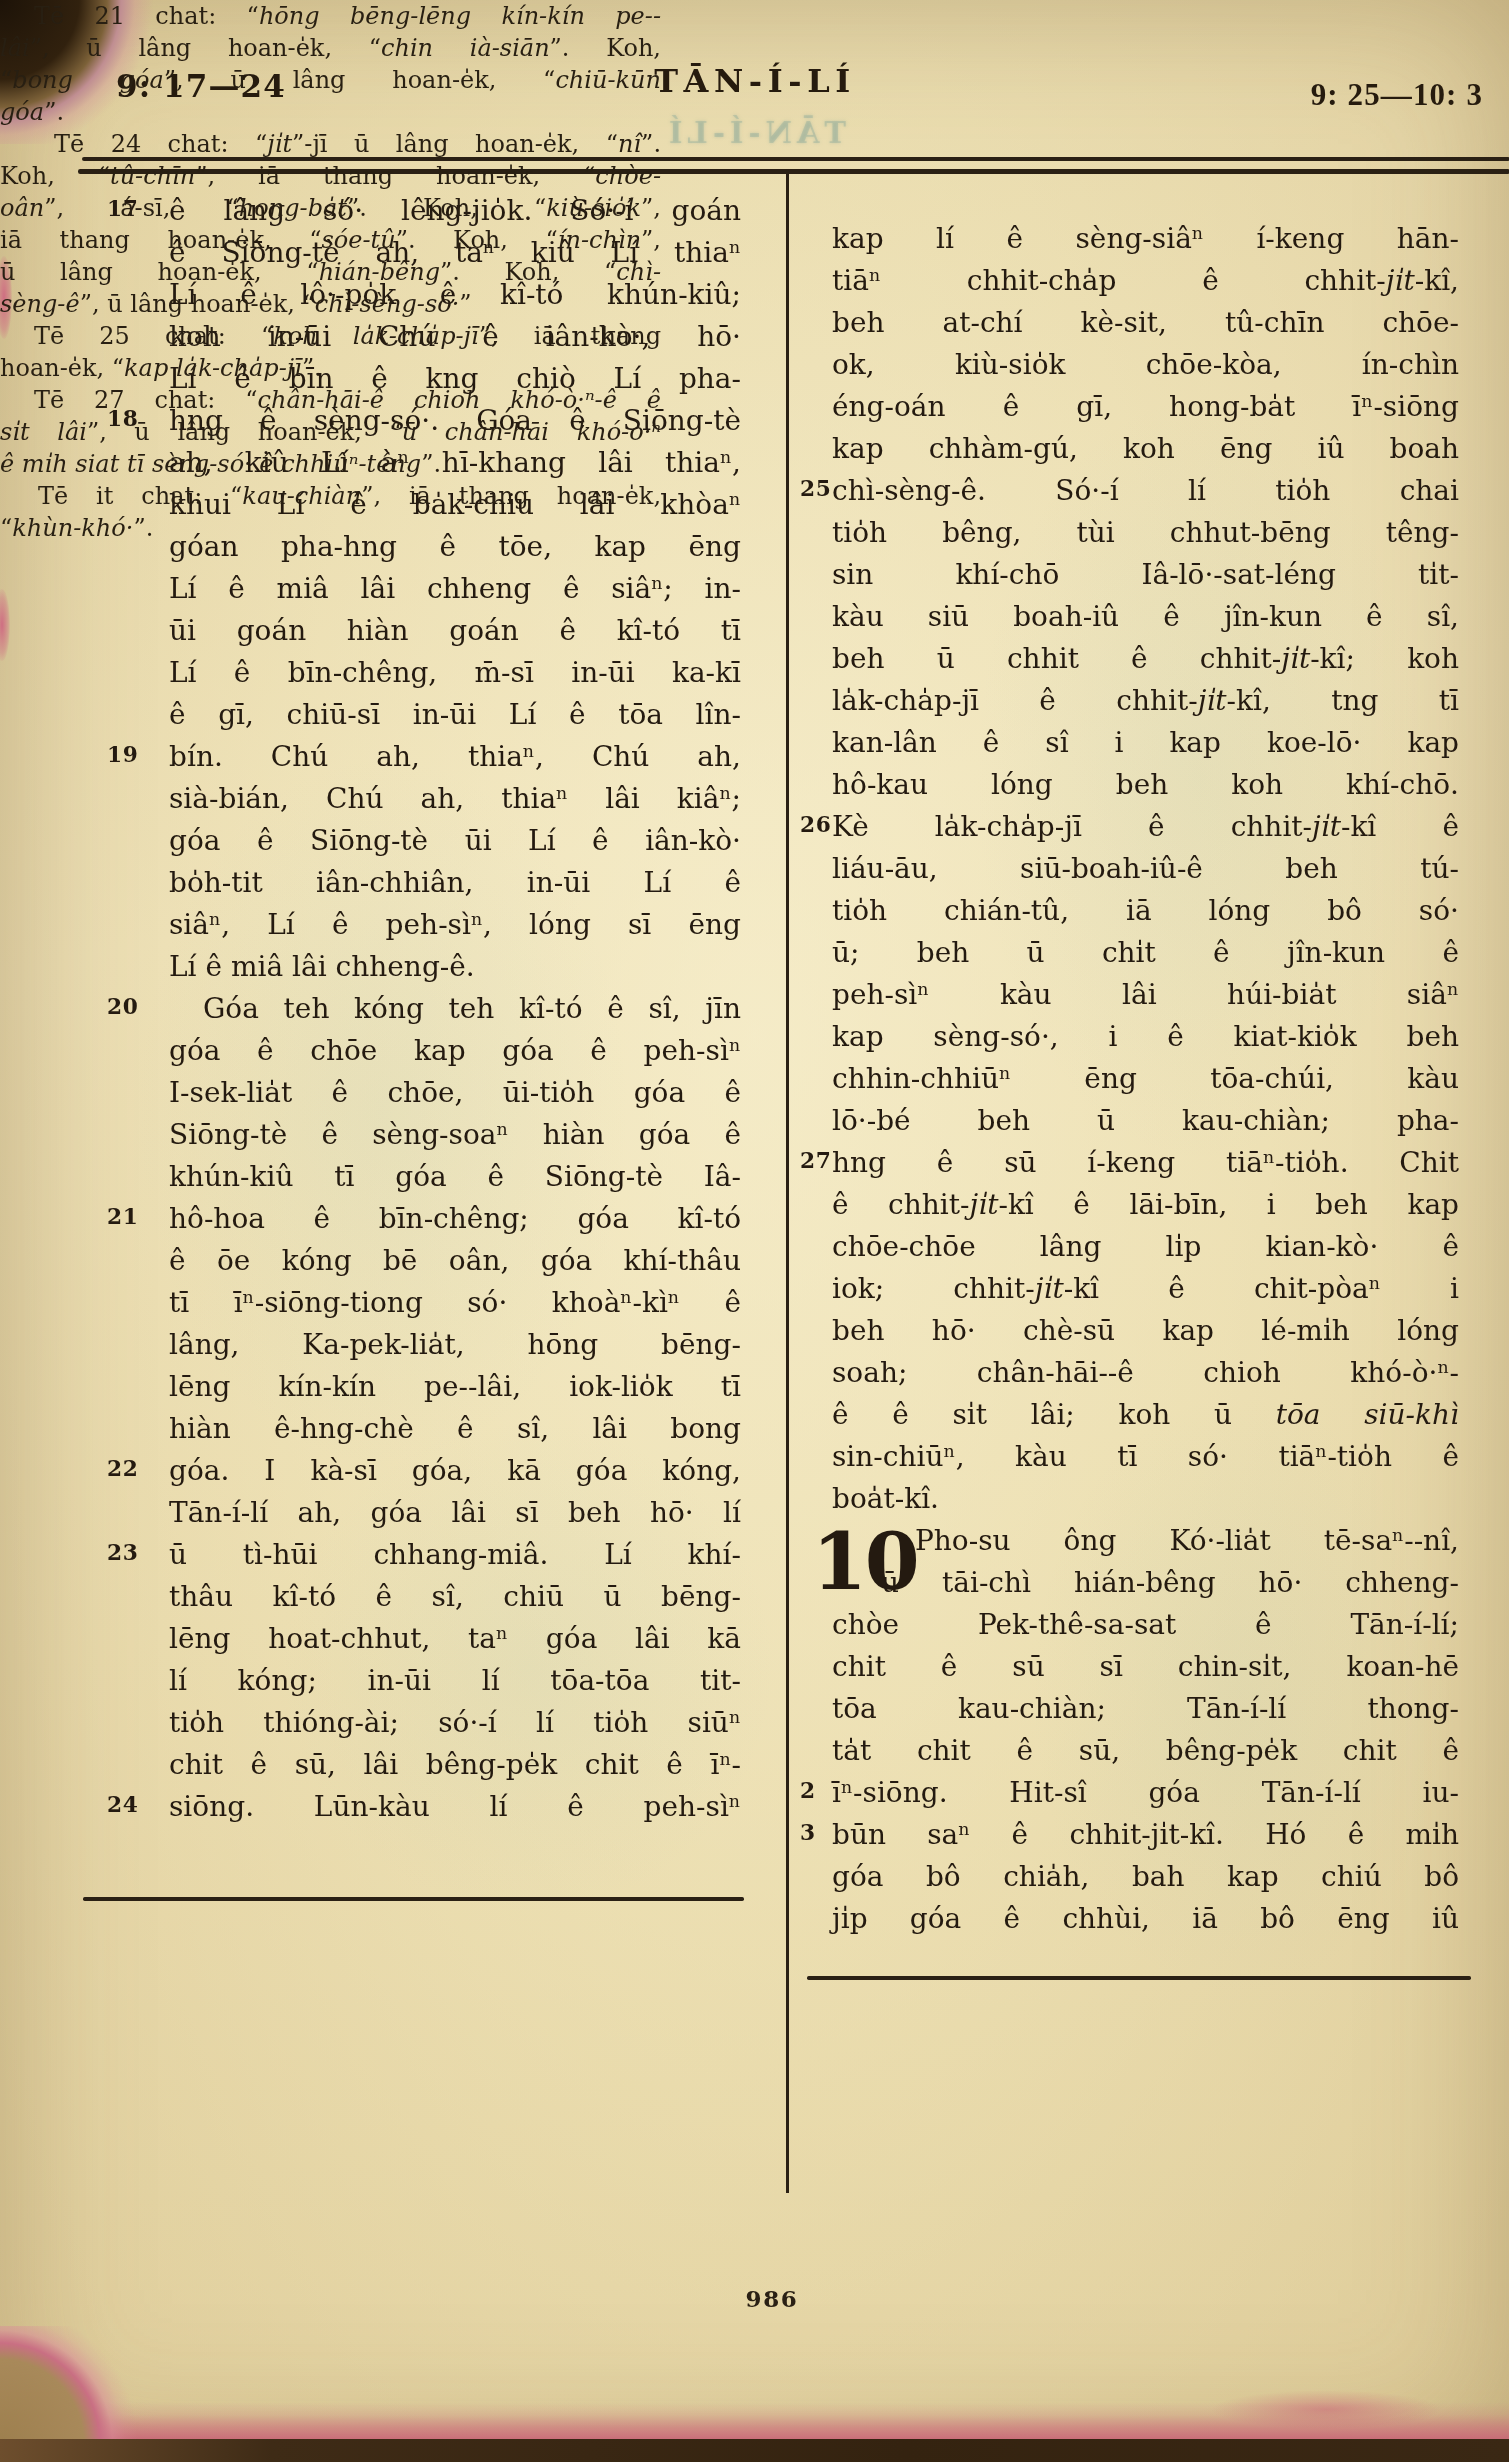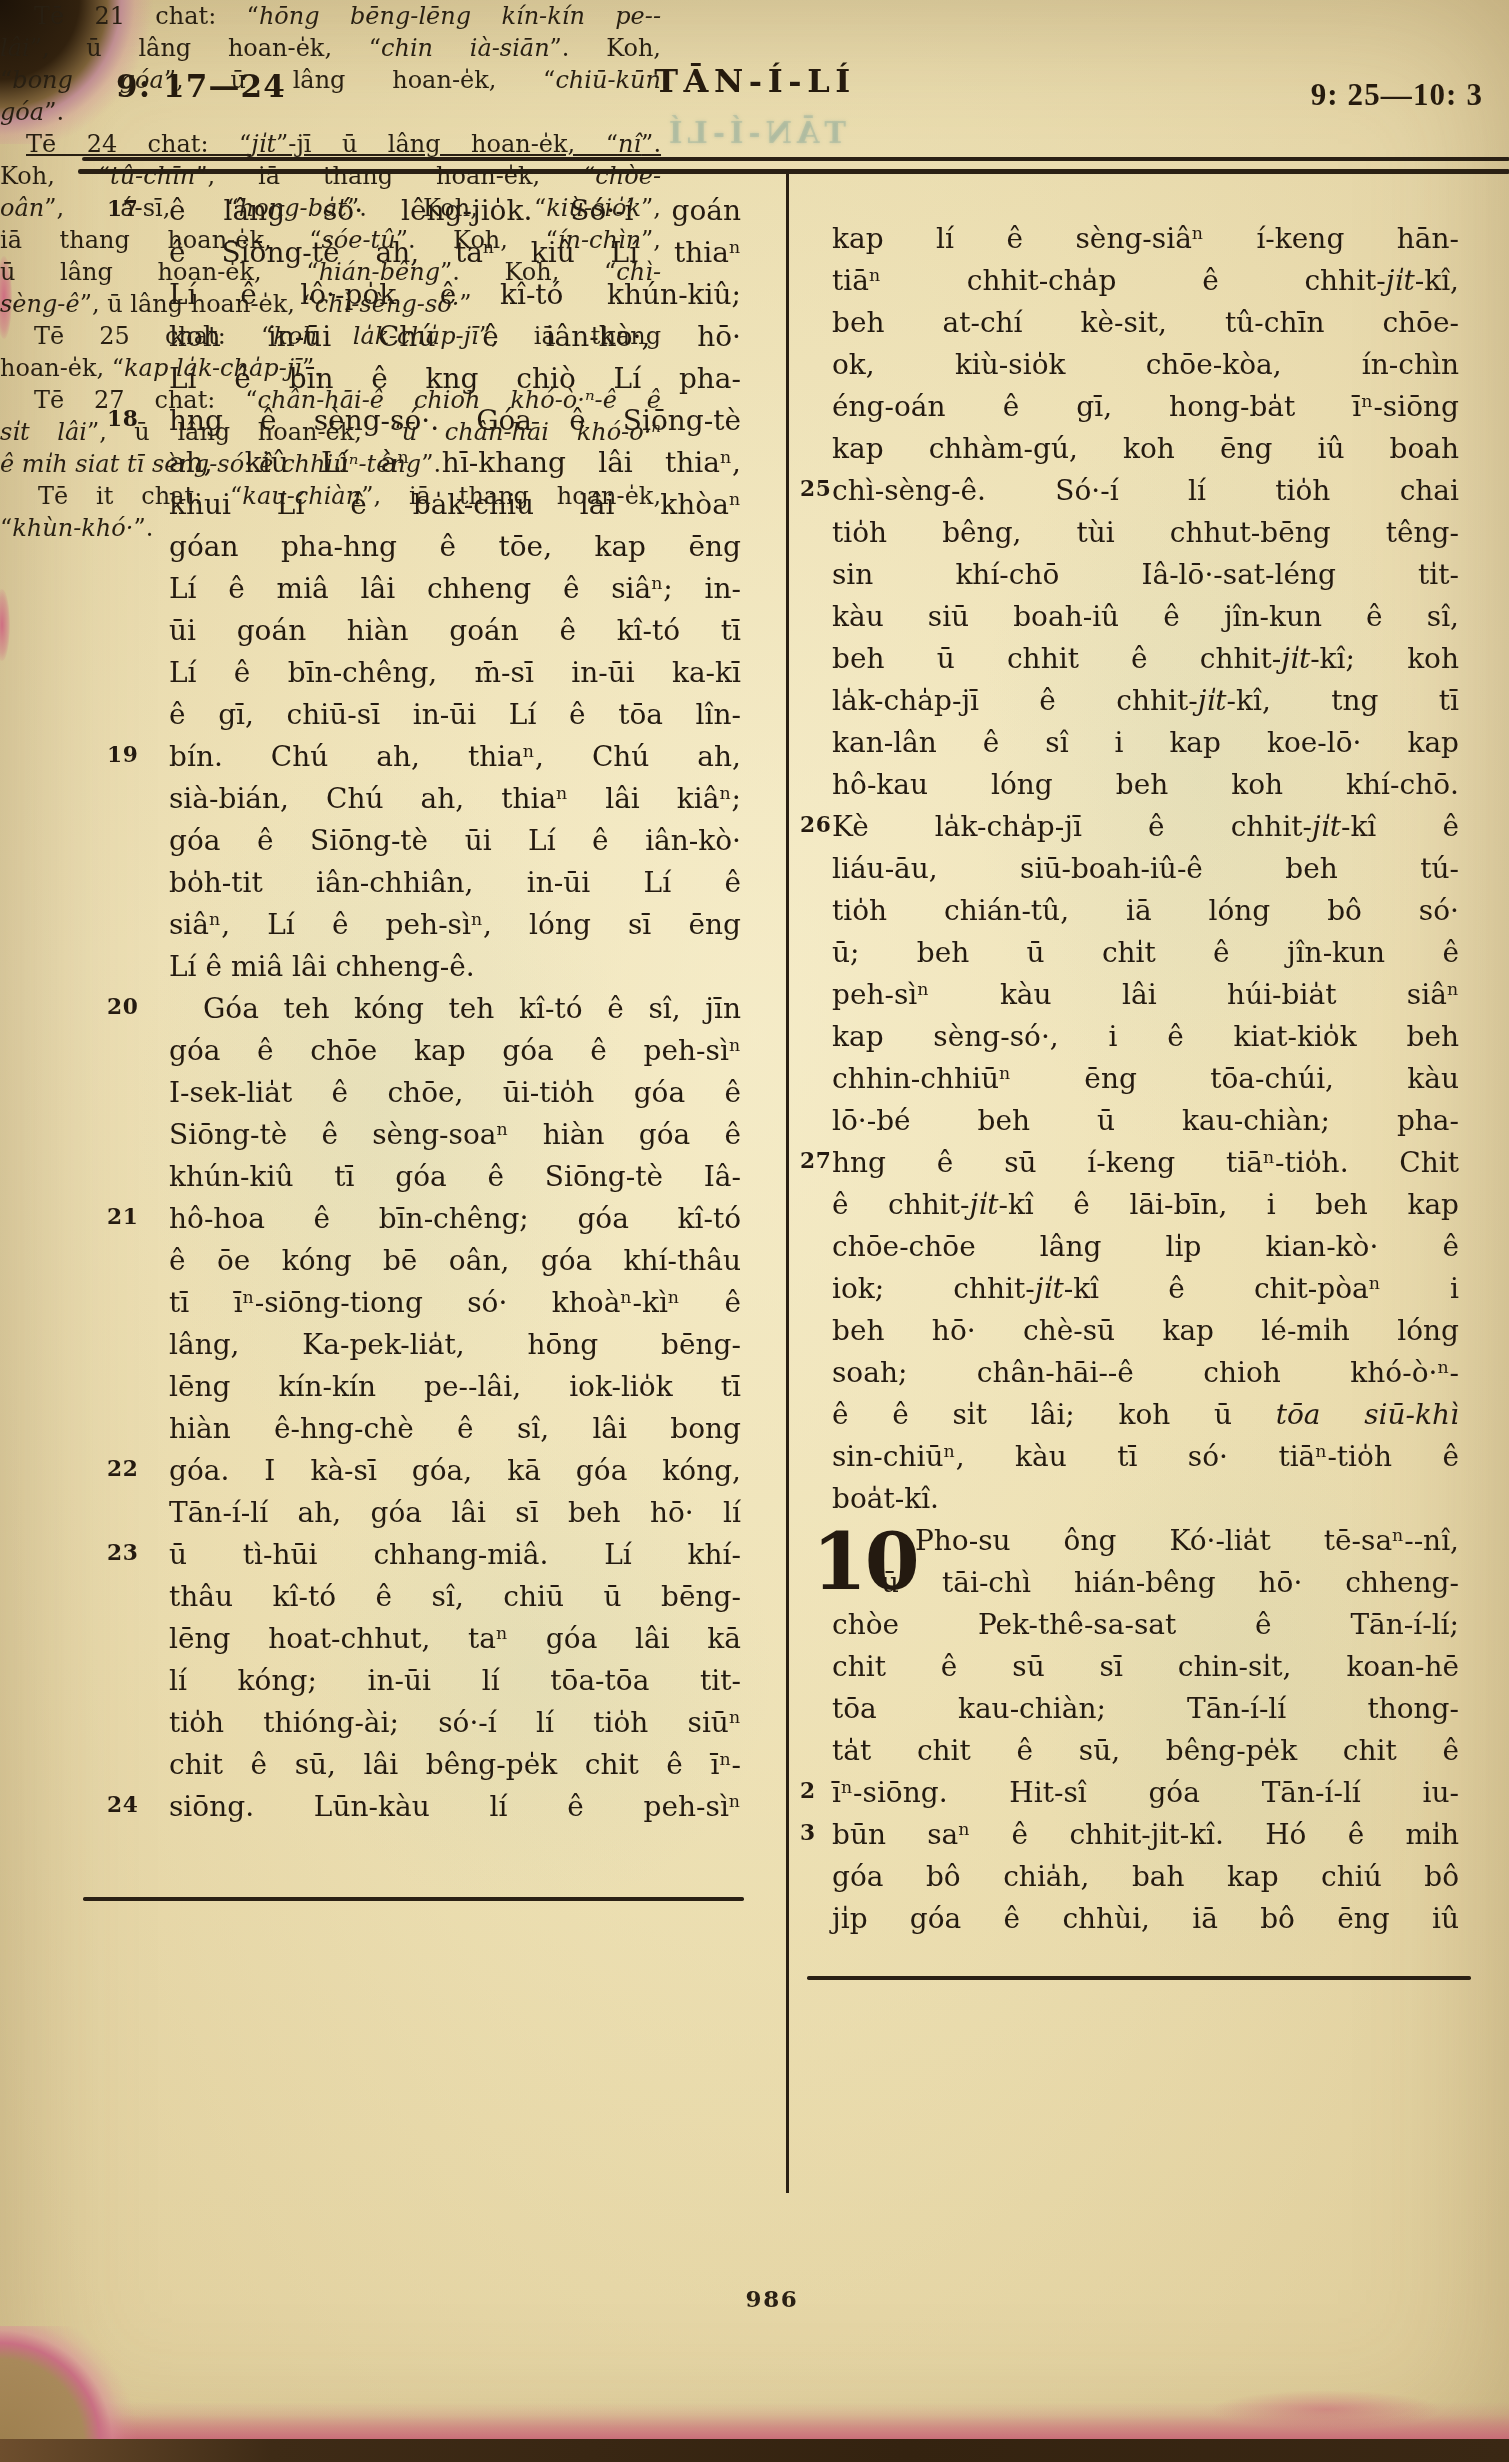--- a/index.html
+++ b/index.html
@@ -196,21 +196,21 @@
   </div>
 <div class="chapter-drop">10</div>
 
 <div class="rule fnrule-left"></div>
 <div class="rule fnrule-right"></div>
 <div id="leftfn" class="fncol">
     <div class="tline" style="padding-left: 34px;"><span>Tē 21 chat: “</span><span class="it">hōng bēng-lēng kín-kín pe--</span></div>
     <div class="tline"><span class="it">lâi</span><span>”, ū lâng hoan-e̍k, “</span><span class="it">chin ià-siān</span><span>”.  Koh,</span></div>
     <div class="tline"><span>“</span><span class="it">bong góa</span><span>”, ū lâng hoan-e̍k, “</span><span class="it">chiū-kūn</span></div>
     <div class="tline nj"><span class="it">góa</span><span>”.</span></div>
-    <div class="tline" style="padding-left: 26px; text-decoration: underline;"><span>Tē 24 chat: “</span><span class="it">ji̍t</span><span>”-jī ū lâng hoan-e̍k, “</span><span class="it">nî</span><span>”.</span></div>
+    <div class="tline" style="padding-left: 54px;"><span>Tē 24 chat: “</span><span class="it">ji̍t</span><span>”-jī ū lâng hoan-e̍k, “</span><span class="it">nî</span><span>”.</span></div>
     <div class="tline"><span>Koh,  “</span><span class="it">tû-chīn</span><span>”,  iā  thang  hoan-e̍k,  “</span><span class="it">chòe-</span></div>
     <div class="tline"><span class="it">oân</span><span>”, á-sī, “</span><span class="it">hong-ba̍t</span><span>”.  Koh, “</span><span class="it">kiù-sio̍k</span><span>”,</span></div>
     <div class="tline"><span>iā thang hoan-e̍k, “</span><span class="it">sóe-tû</span><span>”.  Koh, “</span><span class="it">ín-chìn</span><span>”,</span></div>
     <div class="tline"><span>ū lâng hoan-e̍k, “</span><span class="it">hián-bêng</span><span>”.  Koh, “</span><span class="it">chì-</span></div>
     <div class="tline nj"><span class="it">sèng-ê</span><span>”, ū lâng hoan-e̍k, “</span><span class="it">chì-sèng-só·</span><span>”</span></div>
   </div>
 <div id="rightfn" class="fncol">
     <div class="tline" style="padding-left: 34px;"><span>Tē 25 chat: “</span><span class="it">koh la̍k-cha̍p-jī</span><span>”, iā thang</span></div>
     <div class="tline nj"><span>hoan-e̍k, “</span><span class="it">kap la̍k-cha̍p-jī</span><span>”.</span></div>
     <div class="tline" style="padding-left: 34px;"><span>Tē 27 chat: “</span><span class="it">chân-hāi-ê chioh khó-ò·ⁿ-ê ê</span></div>

